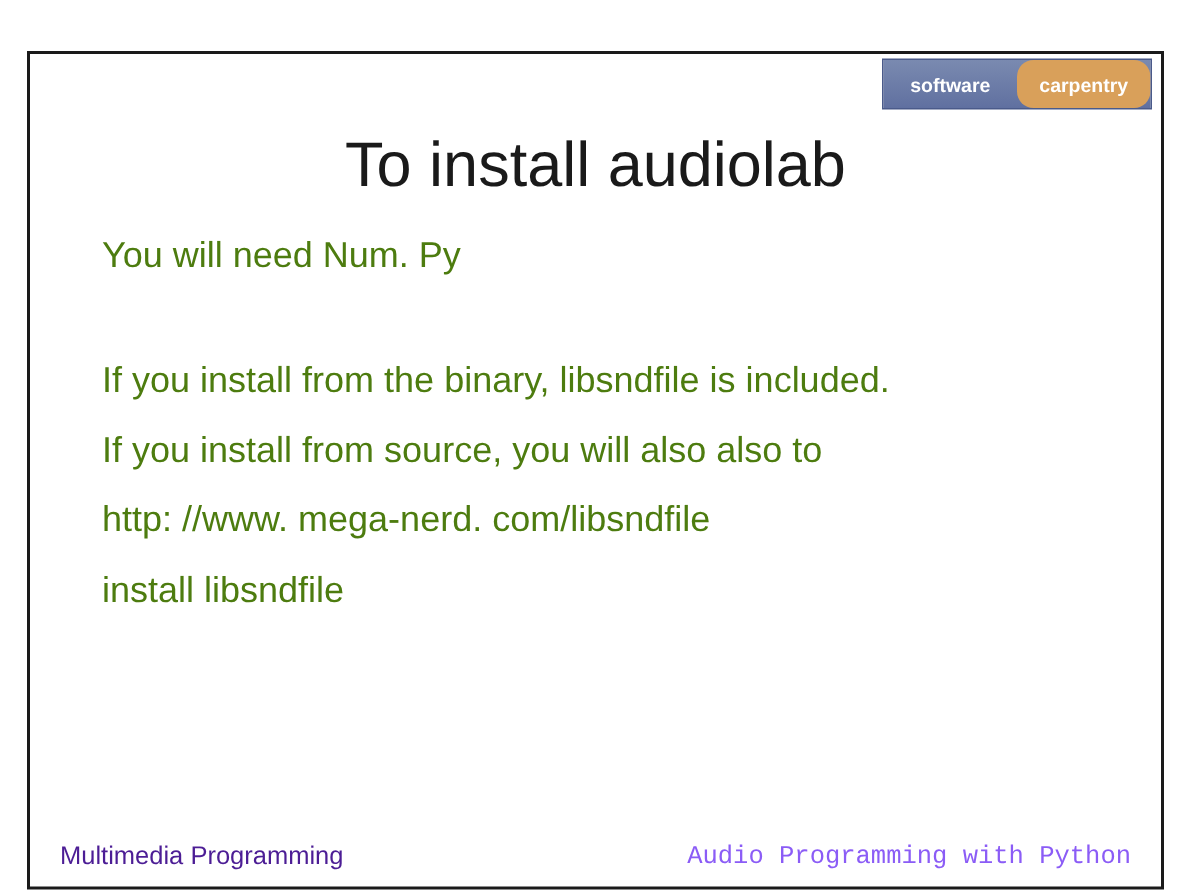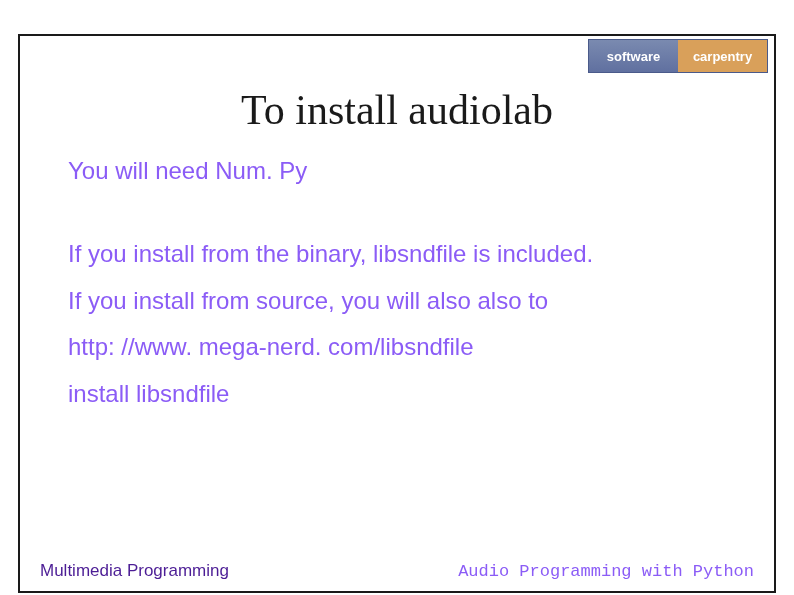--- a/index.html
+++ b/index.html
@@ -46,39 +46,40 @@
     flex: 1;
     background: #d9a05a;
     color: #ffffff;
     font-size: 13px;
     font-weight: bold;
     font-family: Verdana, Arial, sans-serif;
     display: flex;
     align-items: center;
     justify-content: center;
     padding: 0 4px;
+    border-radius: 11px;
   }
   .title {
     position: absolute;
     top: 50px;
     left: 0;
     width: 100%;
     text-align: center;
     font-size: 42px;
     font-weight: normal;
     color: #1a1a1a;
-    font-family: Liberation Serif, serif;
+    font-family: Liberation Sans, sans-serif;
   }
   .body-text {
     position: absolute;
     top: 112px;
     left: 48px;
     right: 48px;
     font-size: 24px;
-    color: #8b5cf6;
+    color: #4d7c0f;
     line-height: 1.95;
     font-family: Arial, Helvetica, sans-serif;
   }
   .body-text p { margin: 0; }
   .gap { height: 36px; }
   .footer-left {
     position: absolute;
     bottom: 10px;
     left: 20px;
     font-size: 17px;

